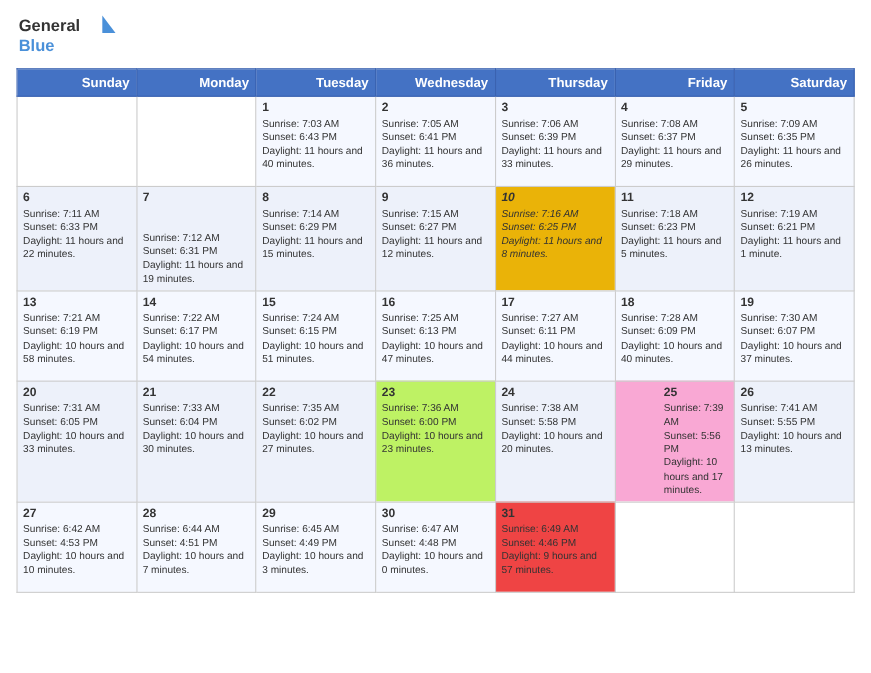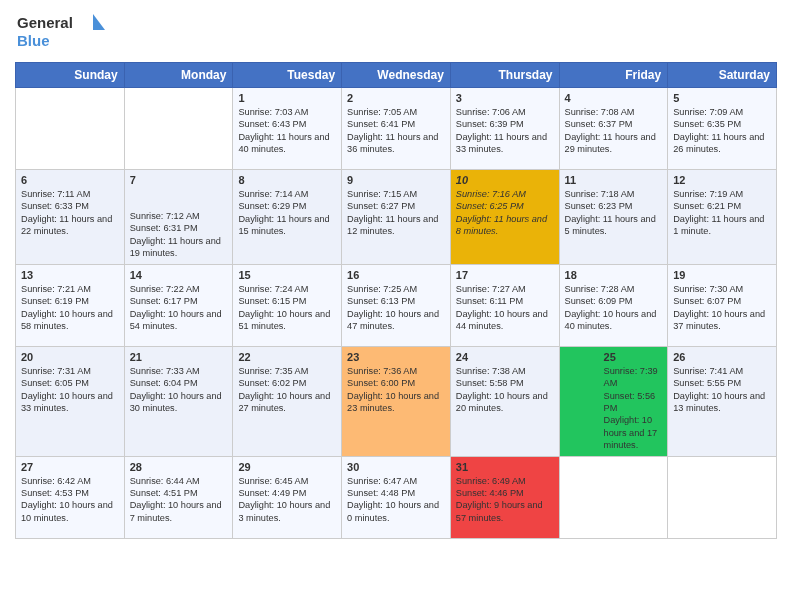--- a/index.html
+++ b/index.html
@@ -251,33 +251,33 @@
             <div class="cell-text" style="white-space: pre-line;">Sunrise: 7:33 AM
 Sunset: 6:04 PM
 Daylight: 10 hours and 30 minutes.</div>
           </td>
           <td style="background: rgb(237, 241, 250);">
             <span class="day-num">22</span>
             <div class="cell-text" style="white-space: pre-line;">Sunrise: 7:35 AM
 Sunset: 6:02 PM
 Daylight: 10 hours and 27 minutes.</div>
           </td>
-          <td style="background: #fdba74;">
+          <td style="background: #bef264;">
             <span class="day-num">23</span>
             <div class="cell-text" style="white-space: pre-line;">Sunrise: 7:36 AM
 Sunset: 6:00 PM
 Daylight: 10 hours and 23 minutes.</div>
           </td>
           <td style="background: rgb(237, 241, 250);">
             <span class="day-num">24</span>
             <div class="cell-text" style="white-space: pre-line;">Sunrise: 7:38 AM
 Sunset: 5:58 PM
 Daylight: 10 hours and 20 minutes.</div>
           </td>
-          <td style="background: #22c55e; padding-left: 44px;">
+          <td style="background: #f9a8d4; padding-left: 44px;">
             <span class="day-num">25</span>
             <div class="cell-text" style="white-space: pre-line;">Sunrise: 7:39 AM
 Sunset: 5:56 PM
 Daylight: 10 hours and 17 minutes.</div>
           </td>
           <td style="background: rgb(237, 241, 250);">
             <span class="day-num">26</span>
             <div class="cell-text" style="white-space: pre-line;">Sunrise: 7:41 AM
 Sunset: 5:55 PM
 Daylight: 10 hours and 13 minutes.</div>

